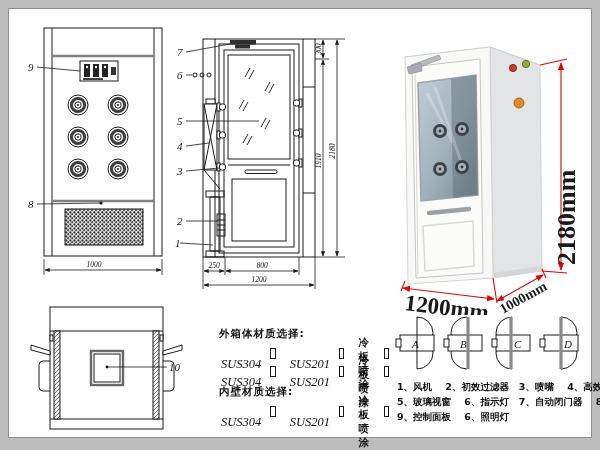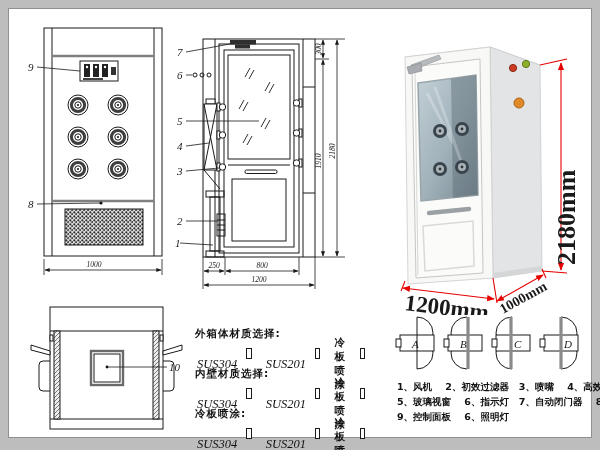--- a/index.html
+++ b/index.html
@@ -4,21 +4,21 @@
 <style>
   html,body{margin:0;padding:0;}
   #stage{position:relative;width:600px;height:450px;background:#bdbdbd;font-family:"DejaVu Sans",sans-serif;overflow:hidden;}
   #paper{position:absolute;left:8px;top:8px;width:582px;height:428px;background:#ffffff;border:1px solid #8f8f8f;}
   .abs{position:absolute;}
   svg{display:block;}
   svg text{font-family:"Liberation Serif","DejaVu Serif",serif;fill:#1a1a1a;}
   .callout{font-style:italic;font-size:11px;}
   .dimtxt{font-style:italic;font-size:7.5px;}
   
-  #materials{left:186px;top:312px;width:180px;}
+  #materials{left:210px;top:312px;width:180px;}
   .mat-title{font-size:10.5px;font-weight:bold;color:#111;margin:6px 0 4px 0;letter-spacing:1px;}
   .mat-row{display:flex;align-items:center;gap:4px;margin:0 0 2px 2px;height:16px;}
   .mat-opt{font-family:"Liberation Serif",serif;font-style:italic;font-size:12.5px;color:#111;margin-top:22px;}
   .mat-opt.cn{font-family:"DejaVu Sans",sans-serif;font-style:normal;font-size:10.5px;font-weight:bold;}
   .cbx{display:inline-block;width:9px;height:9px;border:1.6px solid #1a1a1a;background:#fff;margin:0 10px 0 5px;}
   
   #legend{left:388px;top:370px;width:202px;color:#111;}
   #legend .lg-title{font-size:10px;font-weight:bold;margin-bottom:4px;}
   #legend .lg-line{font-size:9.5px;line-height:15px;white-space:pre;font-weight:bold;}
   
@@ -336,30 +336,29 @@
 <div class="abs" id="materials">
   <div class="mat-title">外箱体材质选择:</div>
   <div class="mat-row">
     <span class="mat-opt">SUS304</span>
           <span class="cbx"></span>
     <span class="mat-opt">SUS201</span>
           <span class="cbx"></span>
     <span class="mat-opt cn">冷板喷涂</span>
           <span class="cbx"></span>
   </div>
-  <div class="mat-title">内壁材质选择:</div>
   <div class="mat-row">
     <span class="mat-opt">SUS304</span>
           <span class="cbx"></span>
     <span class="mat-opt">SUS201</span>
           <span class="cbx"></span>
     <span class="mat-opt cn">冷板喷涂</span>
           <span class="cbx"></span>
   </div>
-  <div class="mat-title">冷板喷涂:</div>
+  <div class="mat-title">内壁材质选择:</div>
   <div class="mat-row">
     <span class="mat-opt">SUS304</span>
           <span class="cbx"></span>
     <span class="mat-opt">SUS201</span>
           <span class="cbx"></span>
     <span class="mat-opt cn">冷板喷涂</span>
           <span class="cbx"></span>
   </div>
 </div>
 

